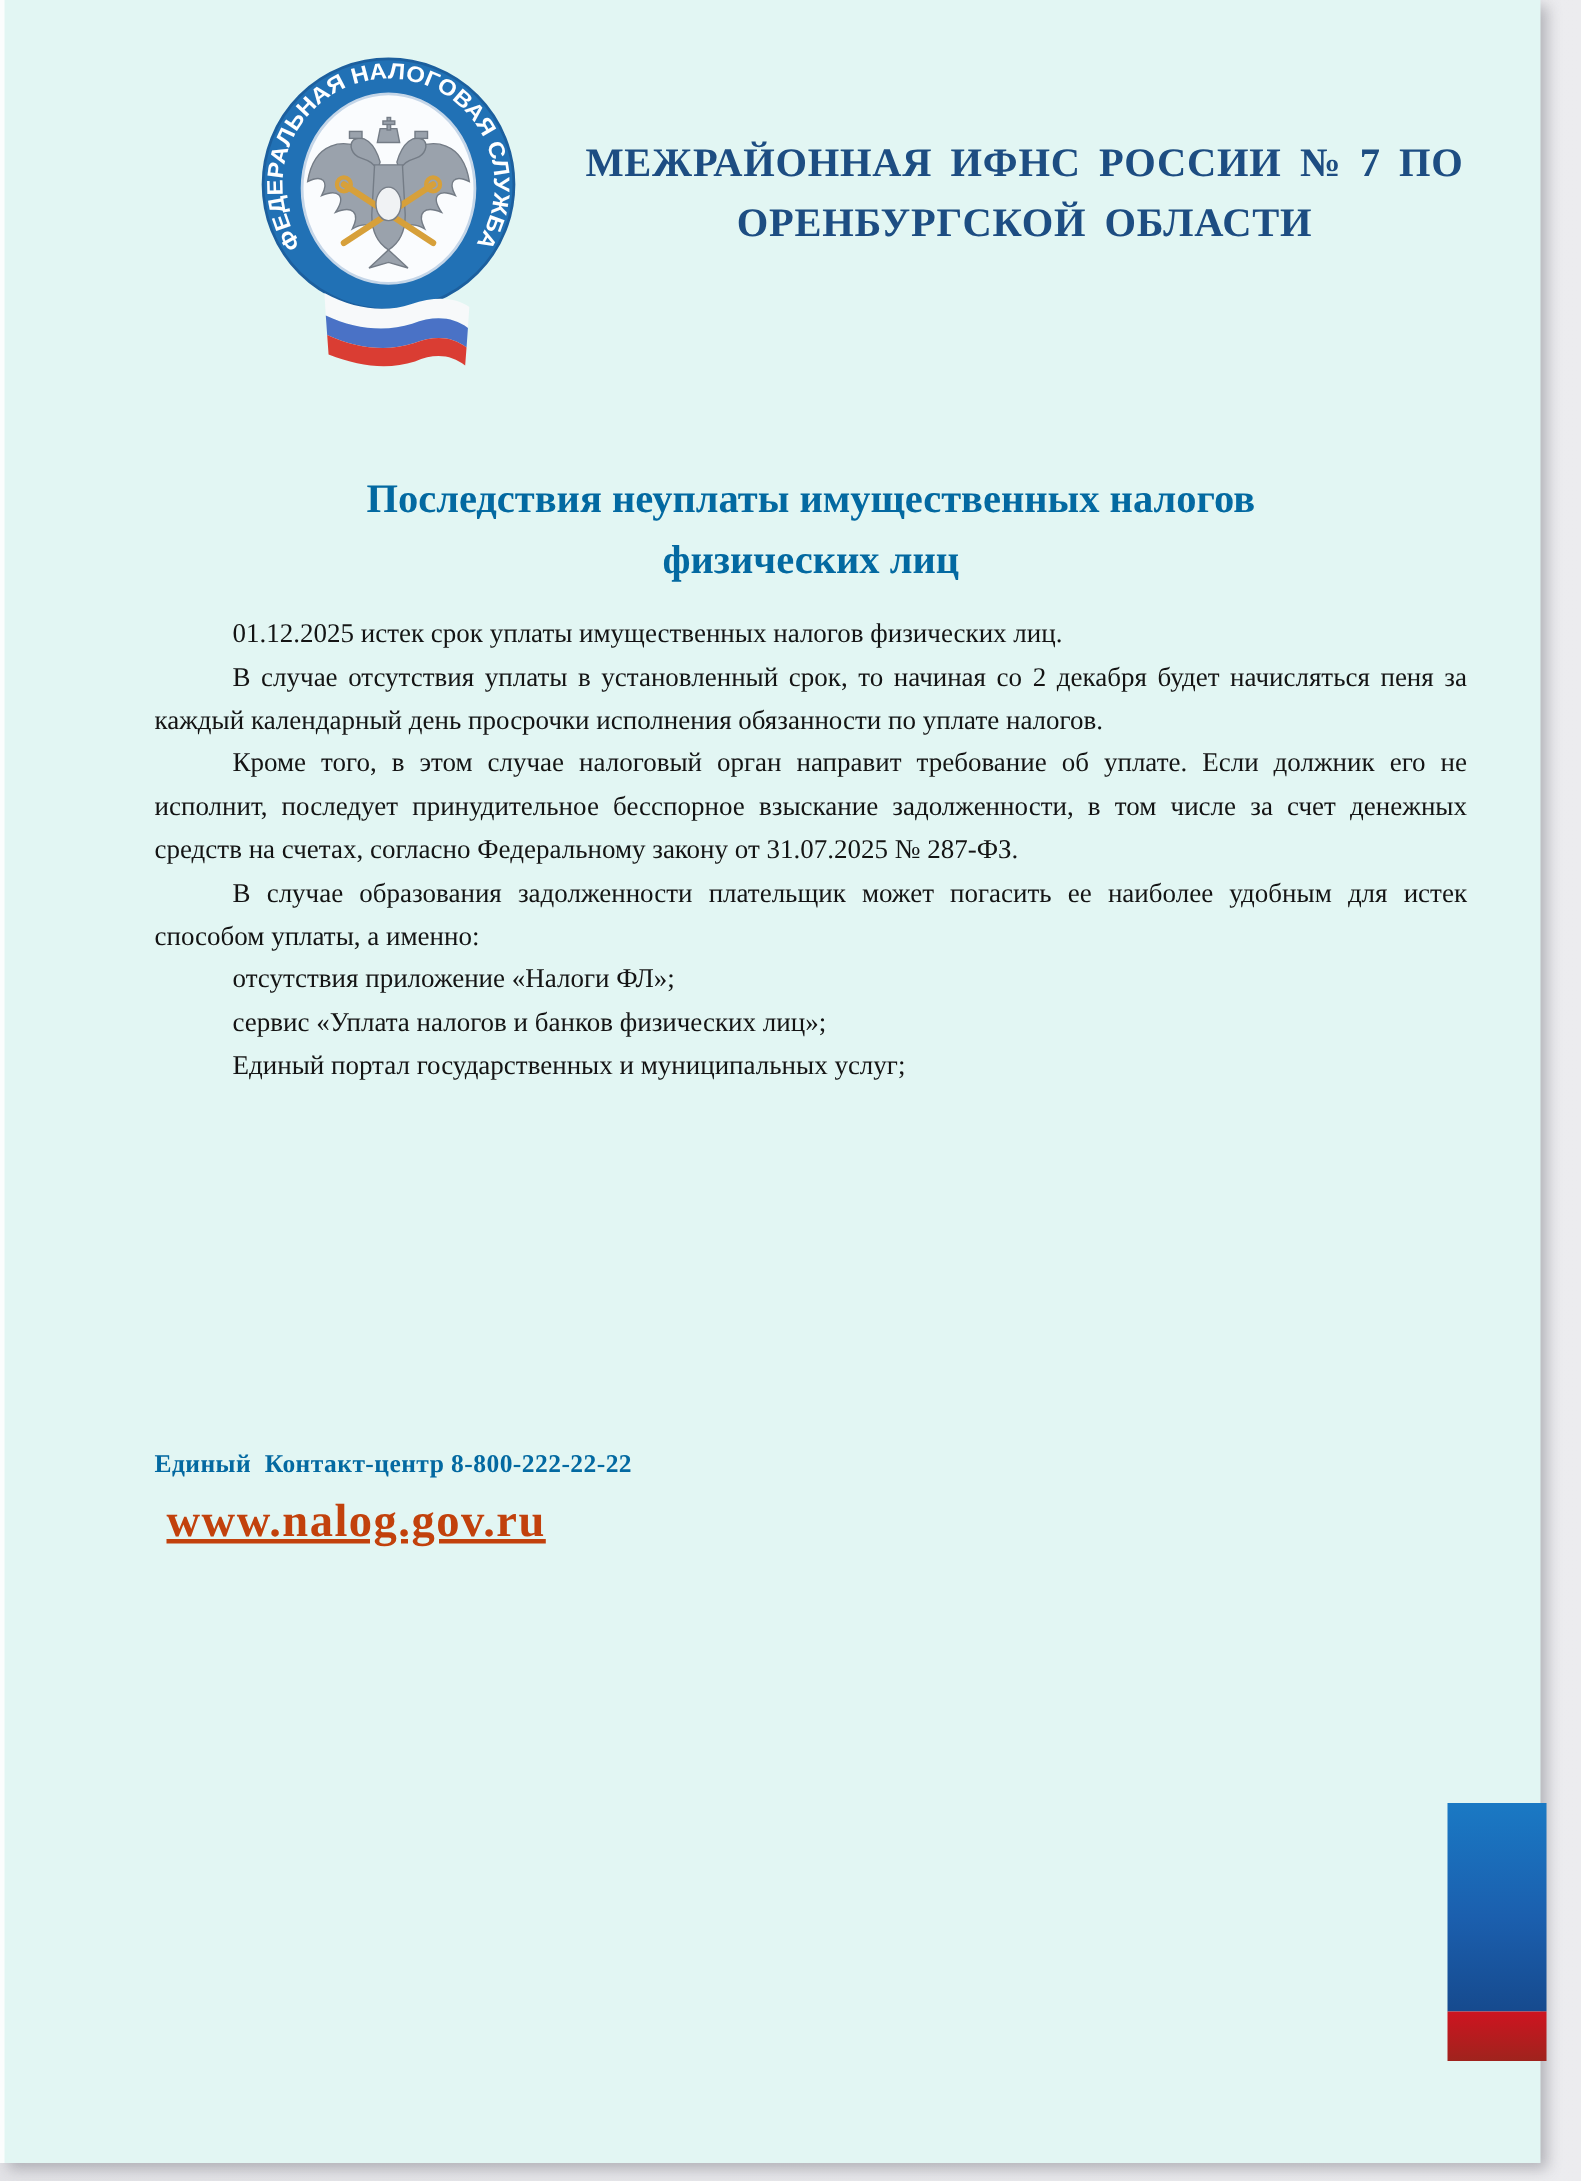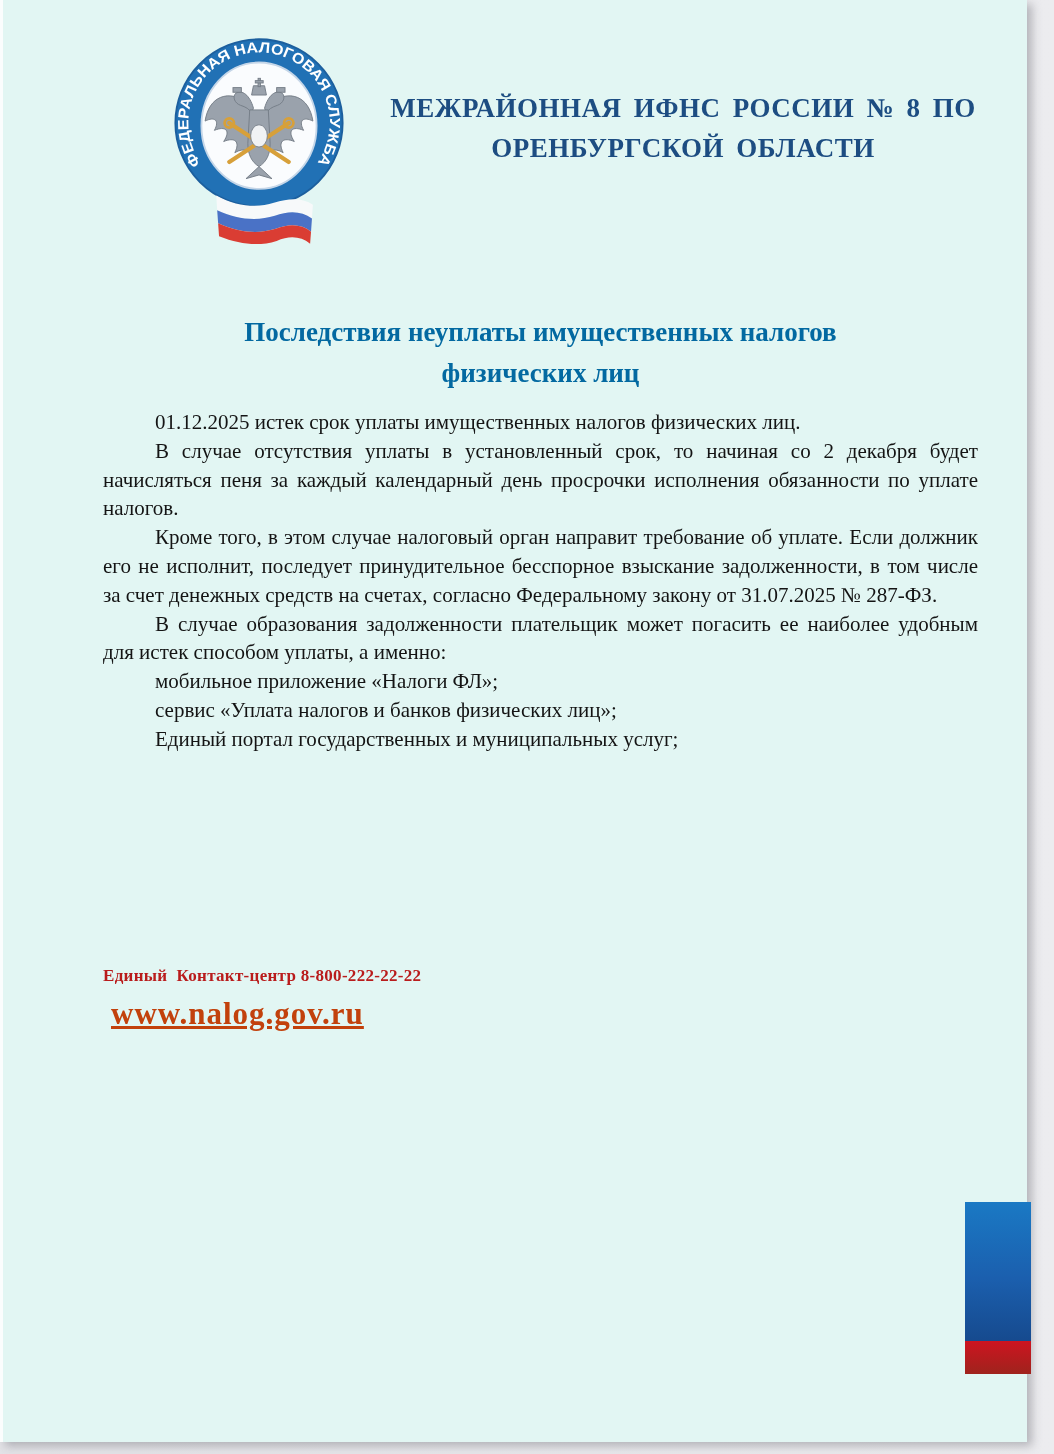--- a/index.html
+++ b/index.html
@@ -25,21 +25,21 @@
     word-spacing: 5px; letter-spacing: 0.5px;
   }
   .doc-title {
     position: absolute; left: 100px; top: 312px; width: 875px;
     text-align: center;
     font-weight: bold; font-size: 27px; line-height: 41px;
     color: #0369a1;
   }
   .body-text {
     position: absolute; left: 100px; top: 408px; width: 875px;
-    font-size: 21px; line-height: 28.8px; color: #141414;
+    font-size: 18px; line-height: 28.8px; color: #141414;
   }
   .body-text p { text-indent: 52px; text-align: justify; }
   .body-text p.list-line { text-align: left; }
   .contact-line {
     position: absolute; left: 100px; top: 966px;
     font-weight: bold; font-size: 17px; letter-spacing: 0.3px;
     white-space: pre; color: #1a4b8c;
   }
   .website {
     position: absolute; left: 108px; top: 996px;
@@ -111,40 +111,40 @@
       <ellipse cx="100" cy="114" rx="9" ry="12" fill="#f0f2f4" stroke="#777e88"></ellipse>
 
       <g stroke="none">
         <path fill="#f7f9fa" d="M54,178 C76,190 98,192 116,186 C134,180 148,181 158,188 L157,203 C146,195 133,194 117,200 C98,206 76,204 55,194 Z"></path>
         <path fill="#4a72c6" d="M55,194 C76,204 98,206 117,200 C133,194 146,195 157,203 L156,217 C146,209 133,208 118,214 C99,220 78,218 56,208 Z"></path>
         <path fill="#da3d33" d="M56,208 C78,218 99,220 118,214 C133,208 146,209 156,217 L155,230 C145,222 133,221 119,227 C100,233 80,231 57,222 Z"></path>
       </g>
     </svg>
 
     <div class="org-name" style="color:#1d4d82">
-      <div>МЕЖРАЙОННАЯ ИФНС РОССИИ № 8  ПО</div>
+      <div>МЕЖРАЙОННАЯ ИФНС РОССИИ № 7  ПО</div>
       <div>ОРЕНБУРГСКОЙ ОБЛАСТИ</div>
     </div>
 
     <div class="doc-title">
       <div>Последствия неуплаты имущественных налогов</div>
       <div>физических лиц</div>
     </div>
 
     <div class="body-text">
       <p>01.12.2025 истек срок уплаты имущественных налогов физических лиц.</p>
       <p>В случае отсутствия уплаты в установленный срок, то начиная со 2 декабря будет начисляться пеня за каждый календарный день просрочки исполнения обязанности по уплате налогов.</p>
       <p>Кроме того, в этом случае налоговый орган направит требование об уплате. Если должник его не исполнит, последует принудительное бесспорное взыскание задолженности, в том числе за счет денежных средств на счетах, согласно Федеральному закону от 31.07.2025 № 287-ФЗ.</p>
       <p>В случае образования задолженности плательщик может погасить ее наиболее удобным для истек способом уплаты, а именно:</p>
-      <p class="list-line">мобильное приложение «Налоги ФЛ»;</p>
+      <p class="list-line">отсутствия приложение «Налоги ФЛ»;</p>
       <p class="list-line">сервис «Уплата налогов и банков физических лиц»;</p>
       <p class="list-line">Единый портал государственных и муниципальных услуг;</p>
     </div>
 
-    <div class="contact-line" style="color:#b91c1c">Единый  Контакт-центр 8-800-222-22-22</div>
+    <div class="contact-line" style="color:#0369a1">Единый  Контакт-центр 8-800-222-22-22</div>
     <div class="website" style="color:#c2410c">www.nalog.gov.ru</div>
 
     <div class="flag-marker">
       <div class="flag-blue"></div>
       <div class="flag-red"></div>
     </div>
 
   </div>
 </div>
 

